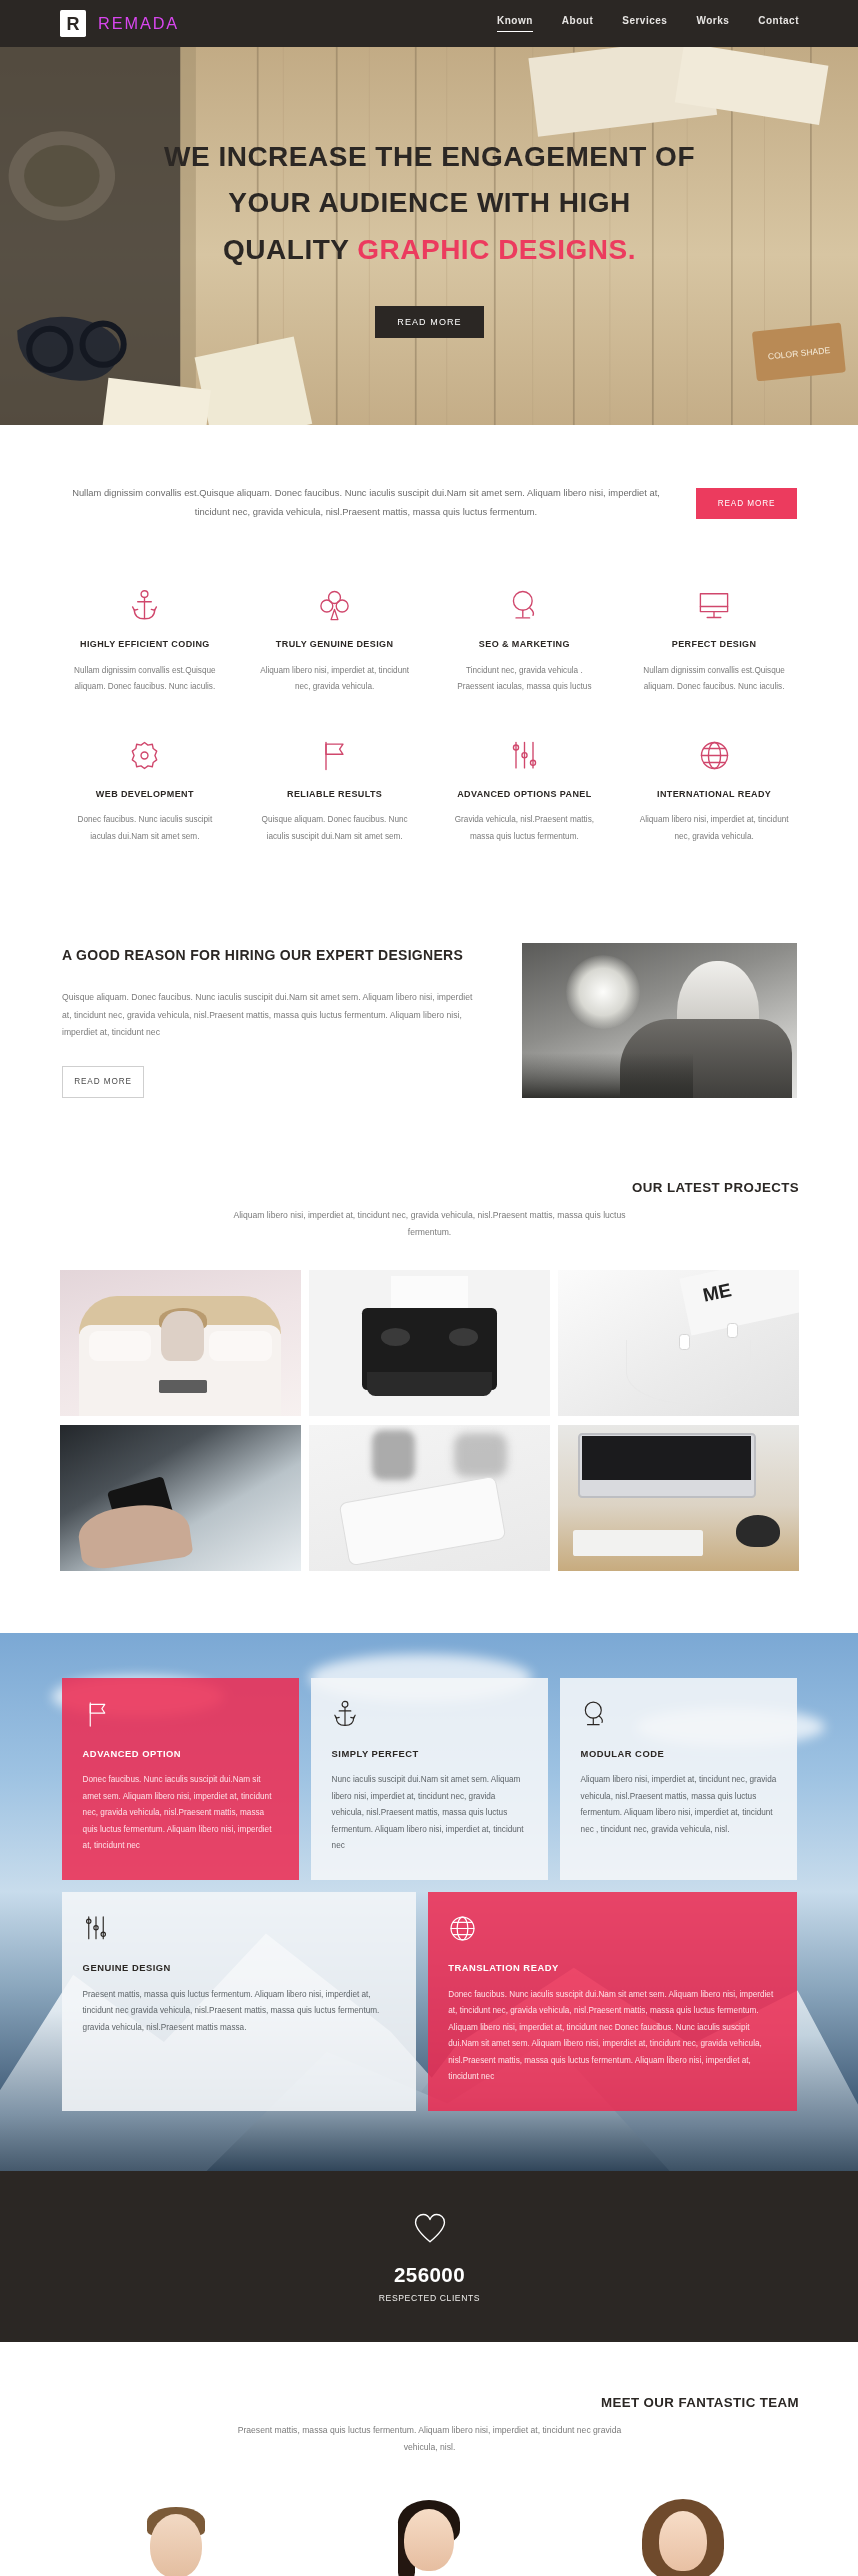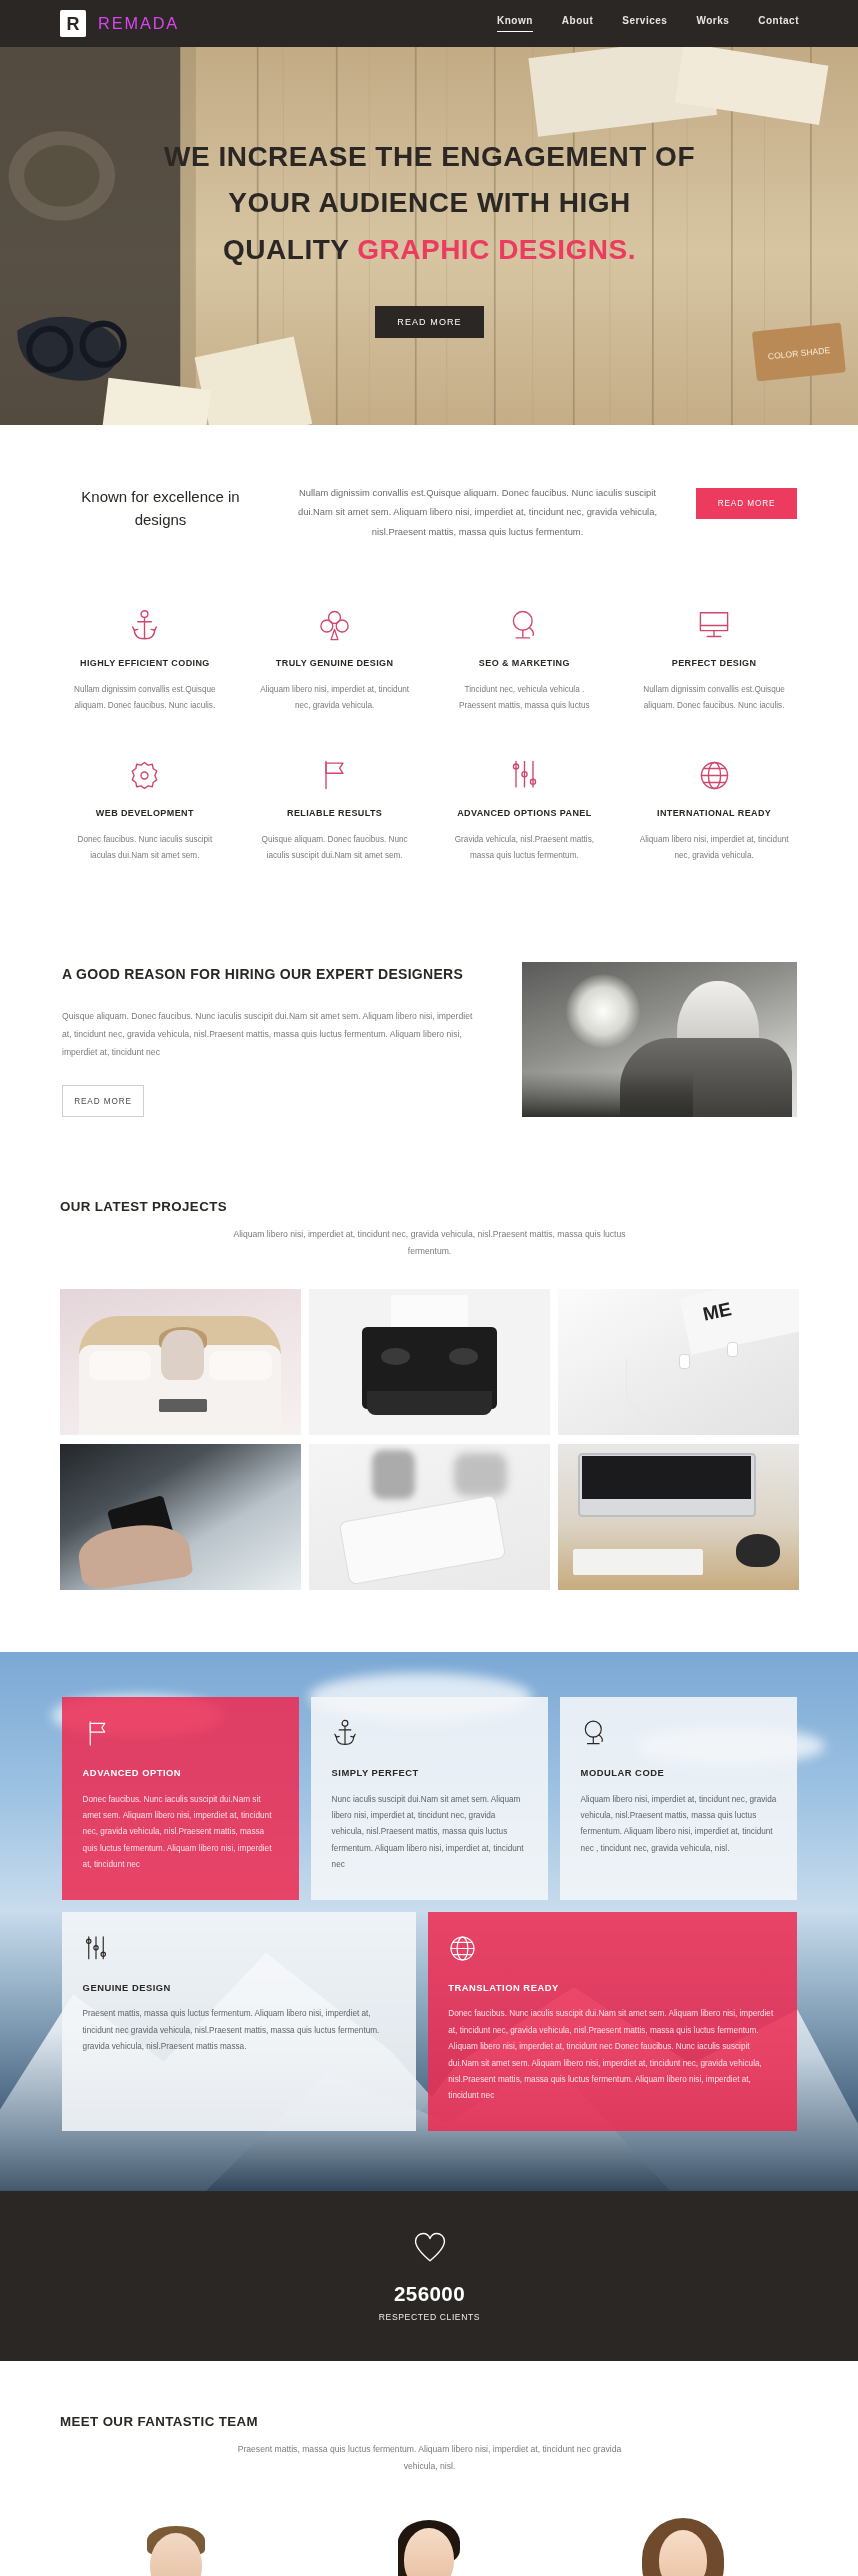--- a/index.html
+++ b/index.html
@@ -121,21 +121,21 @@
     background:linear-gradient(180deg,#6e6c68 0%, #3f3e3b 100%);
   }
   .rp-grass {
     position:absolute; left:0; bottom:0; width:62%; height:45px;
     background:linear-gradient(180deg,rgba(70,70,66,0) 0%, #2f2f2c 100%);
   }
 
   
   .projects { padding:22px 60px 62px 60px; }
   .sec-title {
-    text-align:left; font-size:13.3px; font-weight:bold; color:#2b2724;
+    text-align:right; font-size:13.3px; font-weight:bold; color:#2b2724;
     letter-spacing:0.4px; text-transform:uppercase;
   }
   .sec-sub {
     text-align:center; font-size:8.6px; line-height:2.0; color:#7b7b7b;
     margin-top:12px; max-width:404px; margin-left:auto; margin-right:auto;
   }
   .grid {
     display:grid; grid-template-columns:repeat(3,1fr);
     gap:8.6px; margin-top:29px;
   }
@@ -316,21 +316,20 @@
       <div>YOUR AUDIENCE WITH HIGH</div>
       <div>
         <span>QUALITY</span>
         <span class="hero-accent">GRAPHIC DESIGNS.</span>
       </div>
     </div>
     <button class="hero-btn">READ MORE</button>
   </div>
 
   <div class="intro">
-    <div class="intro-title">Known for excellence in designs</div>
     <div class="intro-text">Nullam dignissim convallis est.Quisque aliquam. Donec faucibus. Nunc iaculis suscipit dui.Nam sit amet sem. Aliquam libero nisi, imperdiet at, tincidunt nec, gravida vehicula, nisl.Praesent mattis, massa quis luctus fermentum.</div>
     <div>
       <button class="btn-pink">READ MORE</button>
     </div>
   </div>
 
   <div class="features">
     <div class="feat-row">
 
       <div class="feat">
@@ -364,21 +363,21 @@
       <div class="feat">
         <div class="feat-icon">
           <svg class="ico-line" width="31" height="34" viewBox="0 0 36 40" stroke="#d0476c">
             <circle cx="16" cy="14" r="11"></circle>
             <path d="M24 22 q6 5 4 9"></path>
             <line x1="16" y1="25" x2="16" y2="33"></line>
             <line x1="8" y1="34" x2="24" y2="34"></line>
           </svg>
         </div>
         <div class="feat-title">SEO &amp; MARKETING</div>
-        <div class="feat-desc">Tincidunt nec, vehicula vehicula . Praessent mattis, massa quis luctus</div>
+        <div class="feat-desc">Tincidunt nec, gravida vehicula . Praessent iaculas, massa quis luctus</div>
       </div>
 
       <div class="feat">
         <div class="feat-icon">
           <svg class="ico-line" width="34" height="31" viewBox="0 0 40 36" stroke="#d0476c">
             <rect x="4" y="3" width="32" height="21"></rect>
             <line x1="4" y1="18" x2="36" y2="18"></line>
             <line x1="20" y1="24" x2="20" y2="30"></line>
             <line x1="12" y1="31" x2="28" y2="31"></line>
           </svg>

